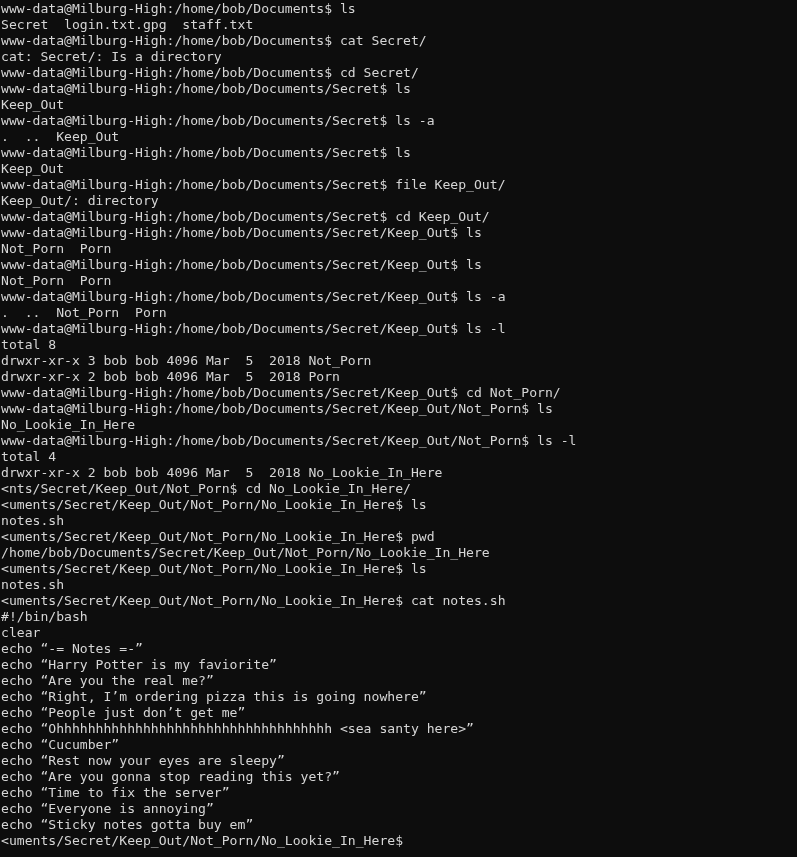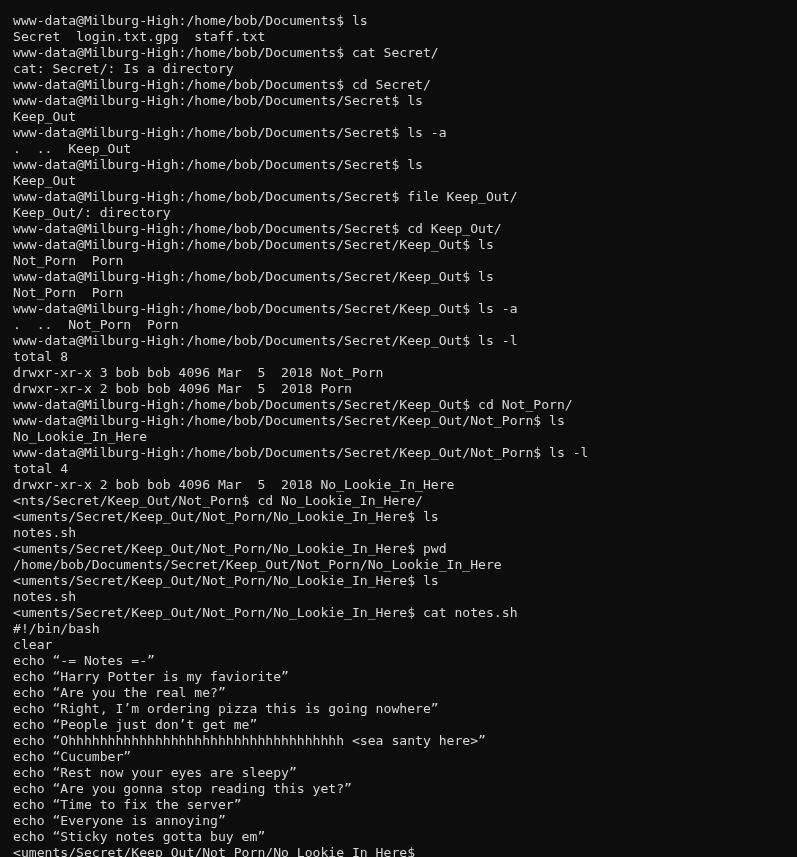--- a/index.html
+++ b/index.html
@@ -7,21 +7,21 @@
     padding: 0;
     background: #0d0d0d;
   }
   #terminal {
     width: 797px;
     height: 857px;
     background: #0d0d0d;
     overflow: hidden;
     position: relative;
     box-sizing: border-box;
-    padding: 12px;
+    padding: 0;
   }
   #screen {
     font-family: "DejaVu Sans Mono", "Liberation Mono", monospace;
     font-size: 13.1px;
     line-height: 16px;
     color: #d6d6d6;
     white-space: pre;
     letter-spacing: 0px;
     padding: 1px 0 0 1px;
     margin: 0;

